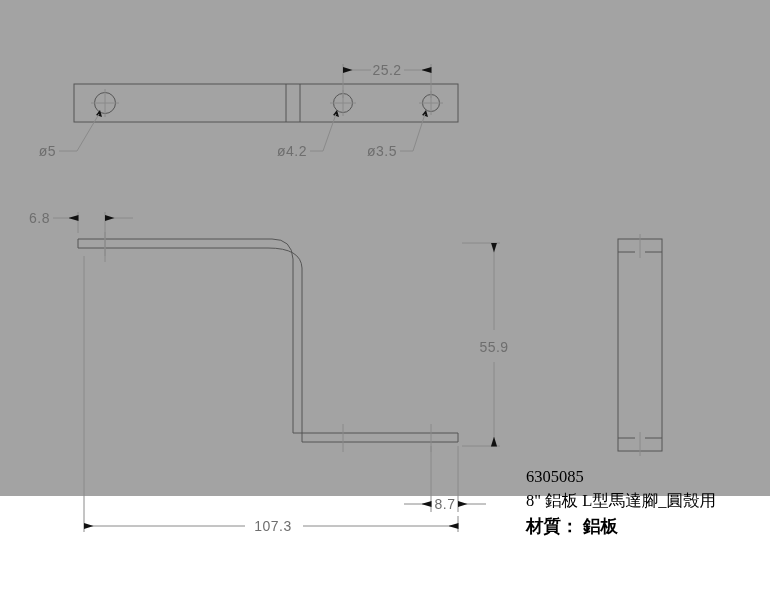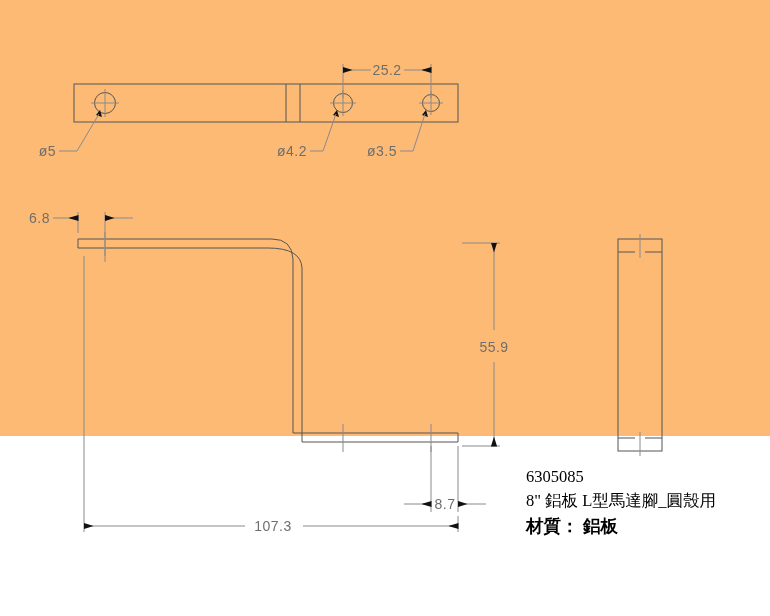--- a/index.html
+++ b/index.html
@@ -9,22 +9,22 @@
   }
   body {
     width: 770px;
     height: 616px;
     overflow: hidden;
     font-family: "Liberation Sans", sans-serif;
   }
   #drawing-sheet {
     position: relative;
     width: 770px;
-    height: 436px;
-    background: #fdba74;
+    height: 496px;
+    background: #a3a3a3;
   }
   #cad-canvas {
     position: absolute;
     left: 0;
     top: 0;
     width: 770px;
     height: 616px;
   }
   .dim-text {
     font-family: "Liberation Sans", sans-serif;

